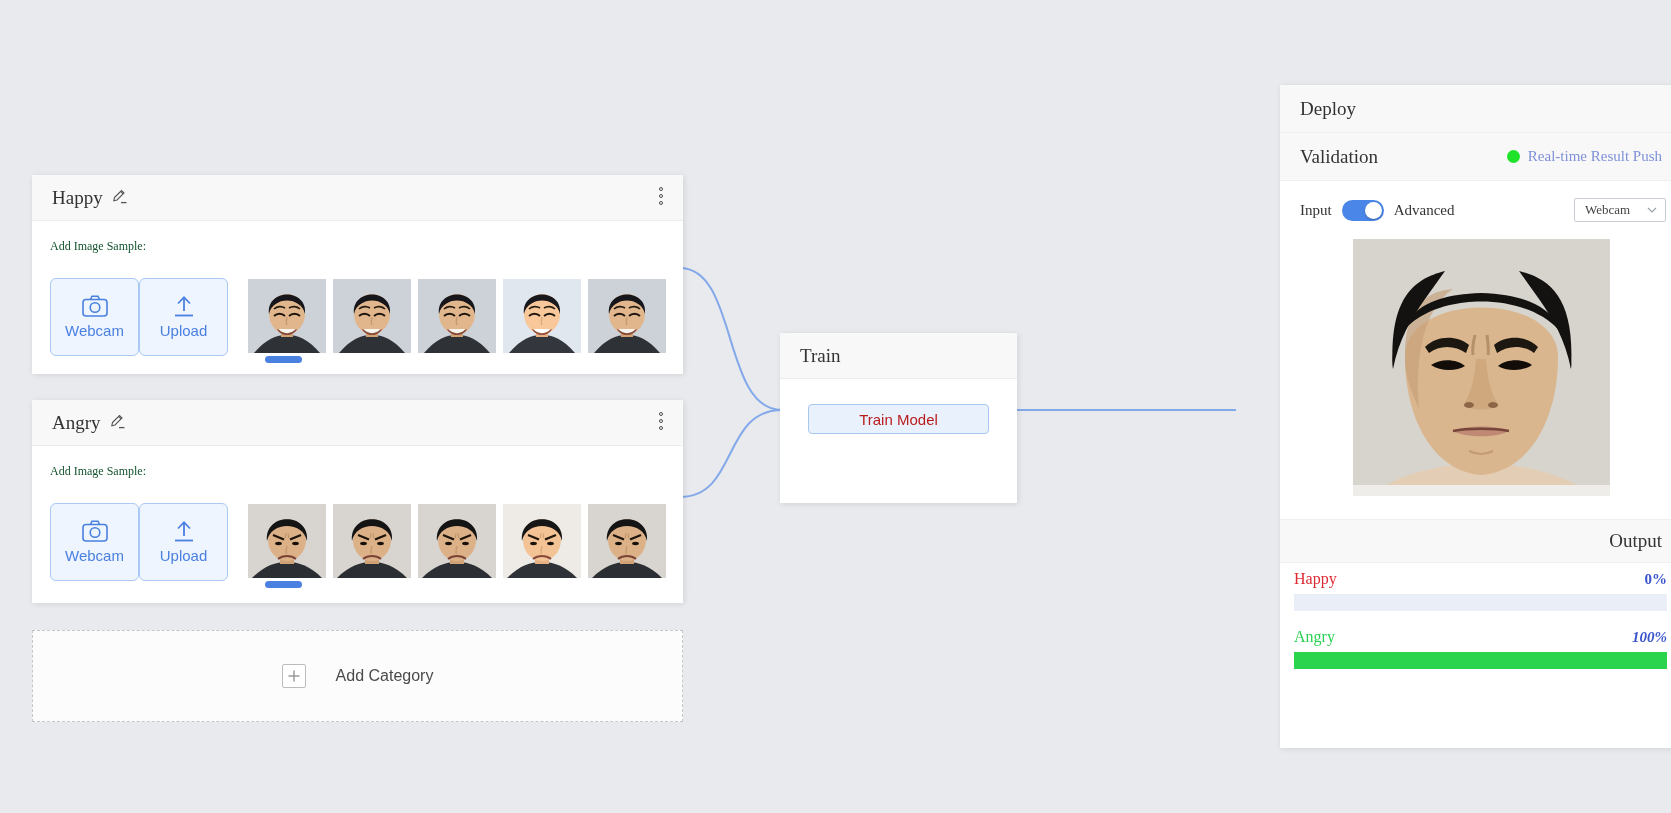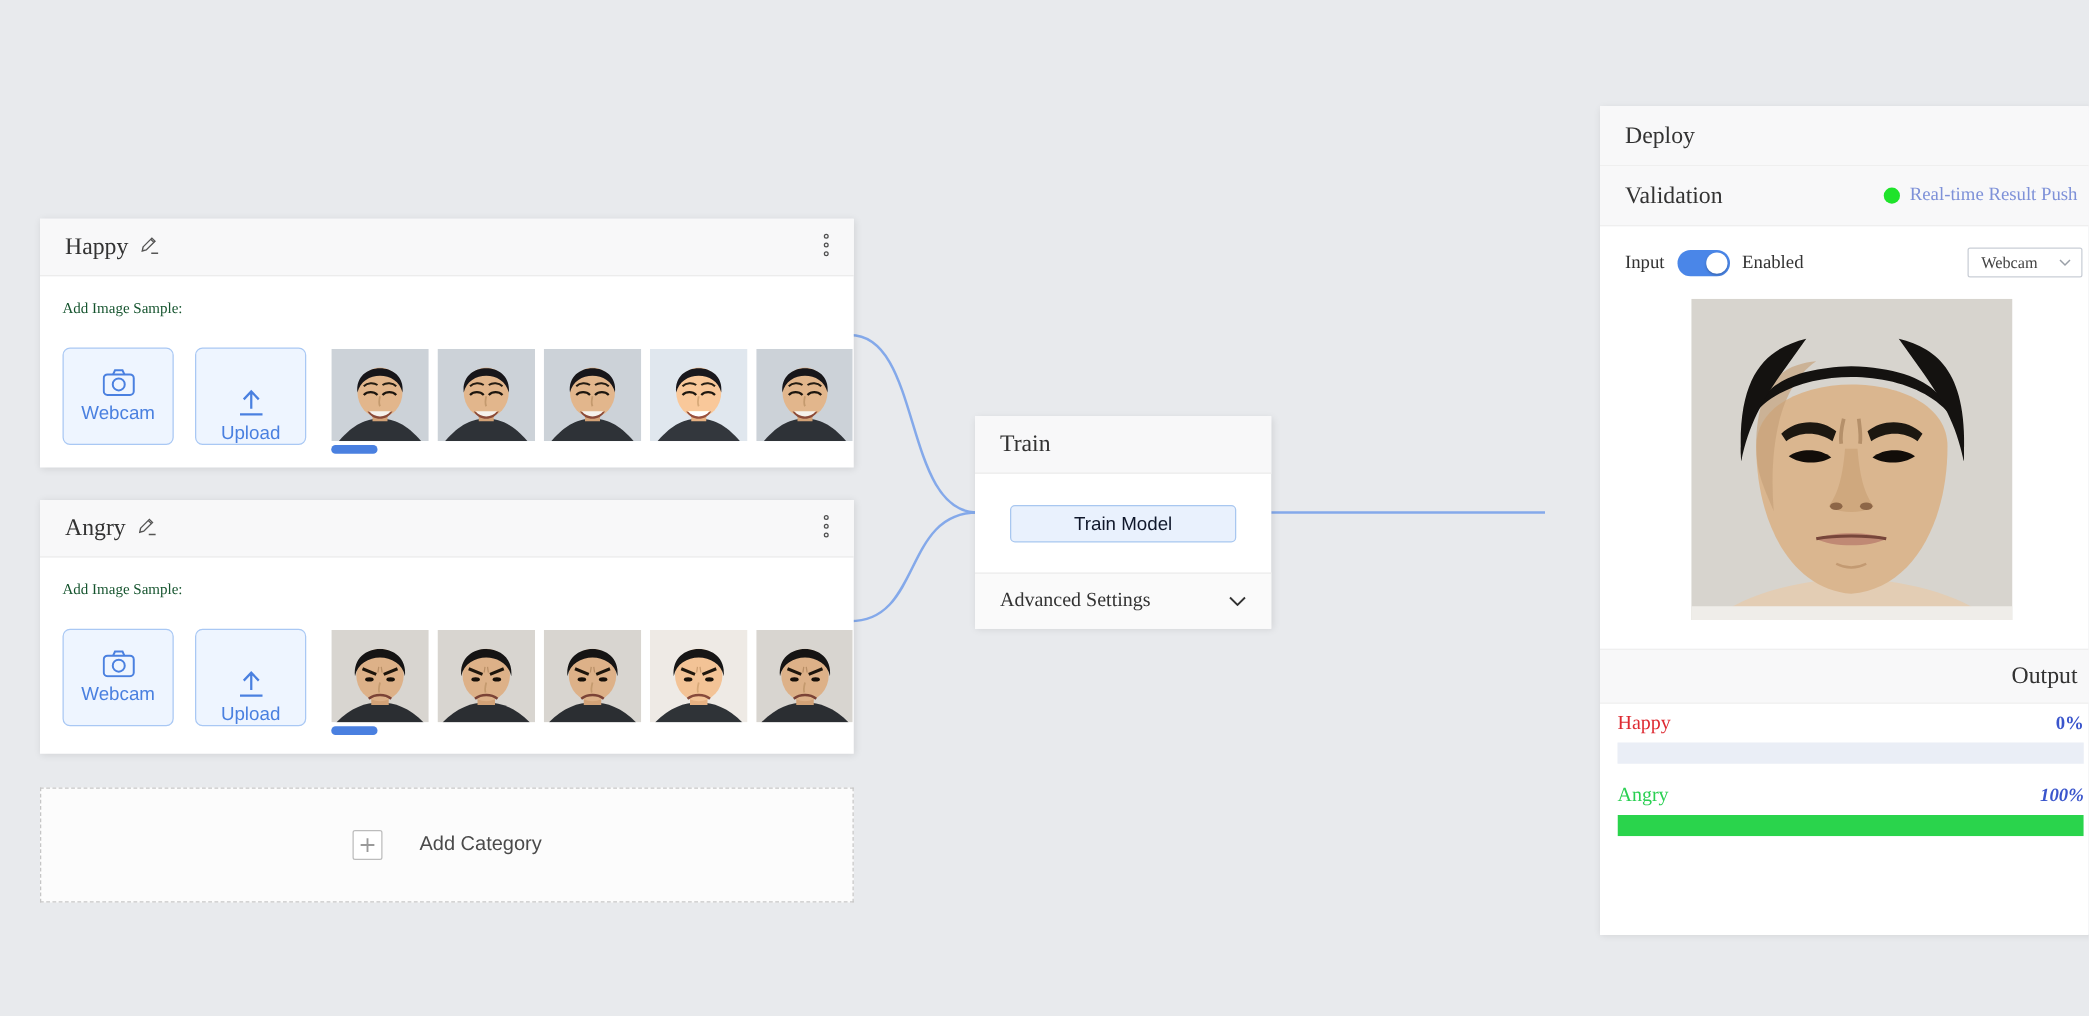--- a/index.html
+++ b/index.html
@@ -13,36 +13,36 @@
   .card-title{font-size:19px;color:#333;}
   .pencil{margin-left:8px;margin-top:-4px;cursor:pointer;}
   .dots{position:absolute;right:20px;top:12px;display:flex;flex-direction:column;gap:3px;cursor:pointer;}
   .dots i{width:4px;height:4px;border:1.2px solid #4e4e4e;border-radius:50%;box-sizing:border-box;display:block;}
 
   .sample-label{position:absolute;left:18px;top:64px;font-size:12px;color:#14532d;}
   .controls{position:absolute;left:18px;top:103px;right:1px;height:78px;display:flex;}
   .src-btn{width:89px;height:78px;flex:0 0 89px;background:#eef5ff;border:1px solid #a9c8f4;border-radius:6px;
            display:flex;flex-direction:column;align-items:center;justify-content:center;gap:5px;cursor:pointer;
            font-family:"Liberation Sans","DejaVu Sans",sans-serif;font-size:15px;color:#4a80e0;padding:0;box-sizing:border-box;}
-  .src-btn + .src-btn{margin-left:17px;justify-content:flex-end;}
+  .src-btn + .src-btn{}
   .thumbs{margin-left:20px;display:flex;gap:7px;overflow:hidden;height:74px;margin-top:1px;flex:1;}
   .thumb{flex:0 0 78px;width:78px;height:74px;cursor:pointer;}
   .thumb svg{display:block;}
   .thumb:nth-child(4) svg{filter:brightness(1.1);}
   .hscroll{position:absolute;left:233px;top:181px;width:37px;height:7px;border-radius:3.5px;background:#4a80e0;cursor:pointer;}
 
   .add-cat{position:absolute;left:32px;top:630px;width:651px;height:92px;box-sizing:border-box;
            border:1px dashed #c6c6c6;background:#fcfcfc;display:flex;align-items:center;justify-content:center;gap:30px;cursor:pointer;z-index:1;}
   .plus-box{width:22px;height:22px;border:1px solid #bcbcbc;border-radius:2px;display:flex;align-items:center;justify-content:center;background:#fff;}
   .add-cat-label{font-family:"Liberation Sans","DejaVu Sans",sans-serif;font-size:16px;color:#4a4a4a;}
 
   .train-card{left:780px;top:333px;width:237px;height:170px;}
   .train-body{position:absolute;left:0;top:47px;right:0;bottom:45px;display:flex;align-items:center;justify-content:center;}
   .train-btn{width:181px;height:30px;background:#e9f1fd;border:1px solid #a8c7f0;border-radius:4px;
-             font-family:"Liberation Sans","DejaVu Sans",sans-serif;font-size:15px;color:#0f172a;cursor:pointer;}
+             font-family:"Liberation Sans","DejaVu Sans",sans-serif;font-size:15px;color:#b91c1c;cursor:pointer;}
   .adv-row{position:absolute;left:0;bottom:0;width:100%;height:45px;background:#fafafa;border-top:1px solid #ececec;
            display:flex;align-items:center;justify-content:space-between;padding:0 20px;box-sizing:border-box;cursor:pointer;}
   .adv-label{font-size:16px;color:#333;}
 
   .deploy-panel{left:1236px;top:85px;width:402px;height:663px;box-sizing:border-box;margin-left:44px;}
   .sec-head{height:48px;background:#f8f8f9;border-bottom:1px solid #efefef;display:flex;align-items:center;padding:0 20px;box-sizing:border-box;font-size:19px;color:#333;justify-content:space-between;}
   .export-sec{height:74px;display:flex;align-items:center;justify-content:center;}
   .export-btn{width:191px;height:44px;background:#f3f3f4;border:1px solid #d9d9d9;border-radius:4px;
               font-family:"Liberation Sans","DejaVu Sans",sans-serif;font-size:15px;color:#4a80e0;cursor:pointer;}
   .rt-wrap{display:flex;align-items:center;gap:8px;}
@@ -241,45 +241,39 @@
     <span class="add-cat-label">Add Category</span>
   </div>
 
   <section class="card train-card">
     <header class="card-head">
       <span class="card-title">Train</span>
     </header>
     <div class="train-body">
       <button class="train-btn">Train Model</button>
     </div>
-    <div class="adv-row">
-      <span class="adv-label">Advanced Settings</span>
-      <svg width="14" height="8" viewBox="0 0 14 8">
-        <path d="M1,1 L7,7 L13,1" fill="none" stroke="#333" stroke-width="1.5"></path>
-      </svg>
-    </div>
   </section>
 
   <section class="card deploy-panel">
     <header class="sec-head">
       <span>Deploy</span>
     </header>
     <header class="sec-head">
       <span>Validation</span>
       <span class="rt-wrap">
         <i class="rt-dot" style="background: rgb(31, 227, 43);"></i>
         <span class="rt-label">Real-time Result Push</span>
       </span>
     </header>
     <div class="input-row">
       <span class="input-label">Input</span>
       <span class="toggle" style="background: rgb(74, 134, 232);">
           <span class="toggle-knob"></span>
         </span>
-      <span class="state-label">Enabled</span>
+      <span class="state-label">Advanced</span>
       <span class="select">
         <span class="select-value">Webcam</span>
         <svg width="10" height="6" viewBox="0 0 10 6">
           <path d="M1,1 L5,5 L9,1" fill="none" stroke="#9aa0a8" stroke-width="1.2"></path>
         </svg>
       </span>
     </div>
     <div class="cam-wrap">
       <svg class="cam-feed" viewBox="0 0 257 257">
         <rect width="257" height="257" fill="#d7d4ce"></rect>

